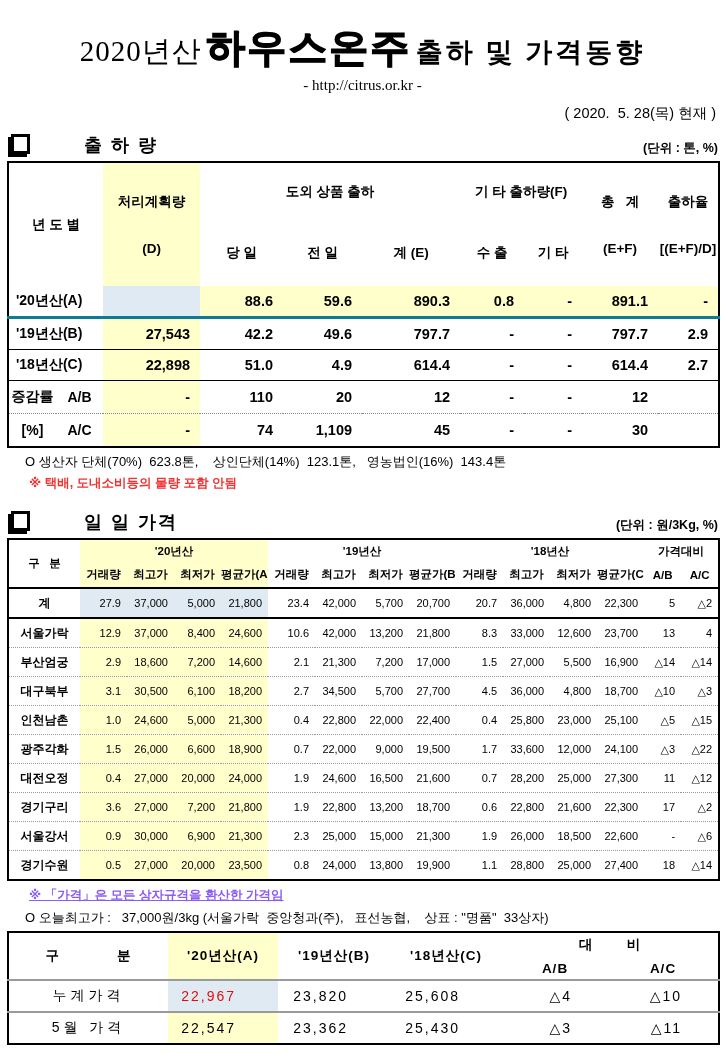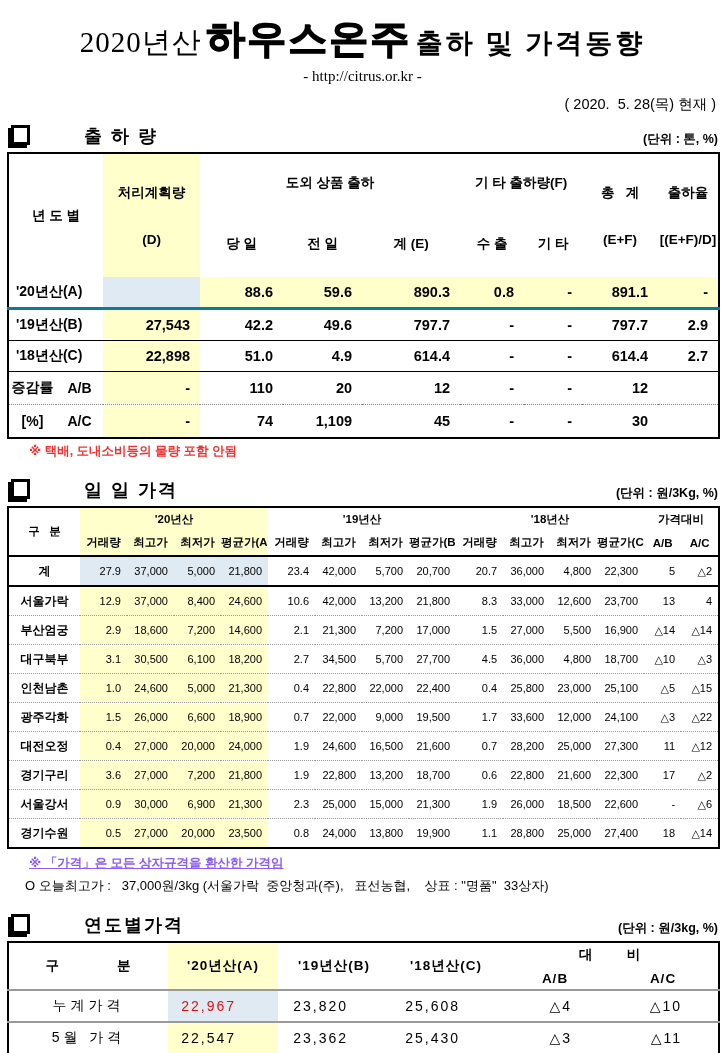--- a/index.html
+++ b/index.html
@@ -1,17 +1,17 @@
 <!DOCTYPE html>
 <html><head>
 <meta charset="utf-8">
 <style>
   html,body{margin:0;padding:0;background:#fff;}
   .page{width:725px;height:1053px;box-sizing:border-box;background:#fff;color:#000;
-        font-family:"Liberation Sans","DejaVu Sans",sans-serif;padding:6px 7px 0 7px;overflow:hidden;}
+        font-family:"Liberation Sans","DejaVu Sans",sans-serif;padding:15px 7px 0 7px;overflow:hidden;}
   
   .titlebox{text-align:center;margin-top:6px;}
   .t-pre{font-family:"Liberation Serif","DejaVu Serif",serif;font-size:29px;letter-spacing:1px;}
   .t-main{font-size:39px;font-weight:900;letter-spacing:2px;-webkit-text-stroke:1.2px #000;}
   .t-suf{font-family:"Liberation Serif","DejaVu Serif",serif;font-size:27px;font-weight:bold;letter-spacing:3px;}
   .t-url{font-family:"Liberation Serif","DejaVu Serif",serif;font-size:15px;margin-top:2px;}
   .t-date{text-align:right;font-size:14.5px;margin:10px 2px 2px 0;white-space:pre;}
   
   .sec{display:flex;justify-content:space-between;align-items:flex-end;margin-top:10px;}
   .sec-l{display:flex;align-items:center;gap:44px;}
@@ -192,20 +192,21 @@
           <td class="num bl-d">1,109</td>
           <td class="num bl-d">45</td>
           <td class="num bl-s">-</td>
           <td class="num bl-d">-</td>
           <td class="num bl-s">30</td>
           <td class="num bl-s"></td>
         </tr>
       </tbody>
   </table>
 
+  <div class="note">O 생산자 단체(70%)  623.8톤,    상인단체(14%)  123.1톤,   영농법인(16%)  143.4톤</div>
   <div class="note-red">※ 택배, 도내소비등의 물량 포함 안됨</div>
 
   <div class="sec mt18">
     <span class="sec-l">
         <span class="sq"></span>
       <span class="sec-t">일 일 가격</span>
       </span>
     <span class="unit">(단위 : 원/3Kg, %)</span>
   </div>
 
@@ -422,27 +423,20 @@
           <td class="num2 vd">27,400</td>
           <td class="num2 v2">18</td>
           <td class="num2 vd">△14</td>
         </tr>
       </tbody>
   </table>
 
   <div class="note-blue">※ 「가격」은 모든 상자규격을 환산한 가격임</div>
   <div class="note">O 오늘최고가 :   37,000원/3kg (서울가락  중앙청과(주),   표선농협,    상표 : "명품"  33상자)</div>
 
-  <div class="sec mt18">
-    <span class="sec-l">
-        <span class="sq"></span>
-      <span class="sec-t">연도별가격</span>
-      </span>
-    <span class="unit">(단위 : 원/3kg, %)</span>
-  </div>
 
   <table class="t3">
     <colgroup>
         <col style="width:160px">
         <col style="width:110px">
         <col style="width:112px">
         <col style="width:112px">
         <col style="width:106px">
         <col style="width:111px">
       </colgroup>

